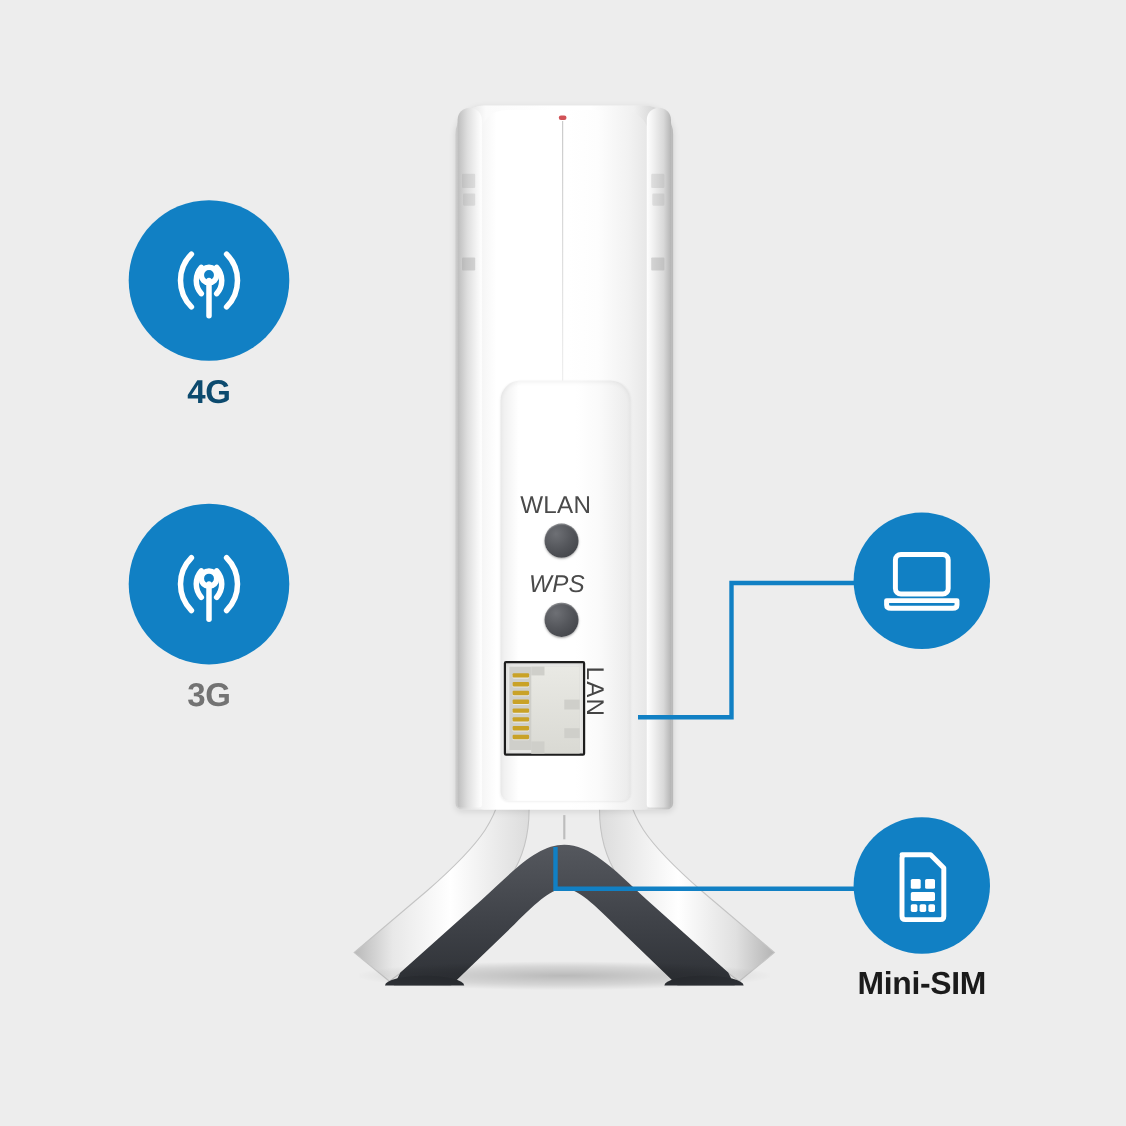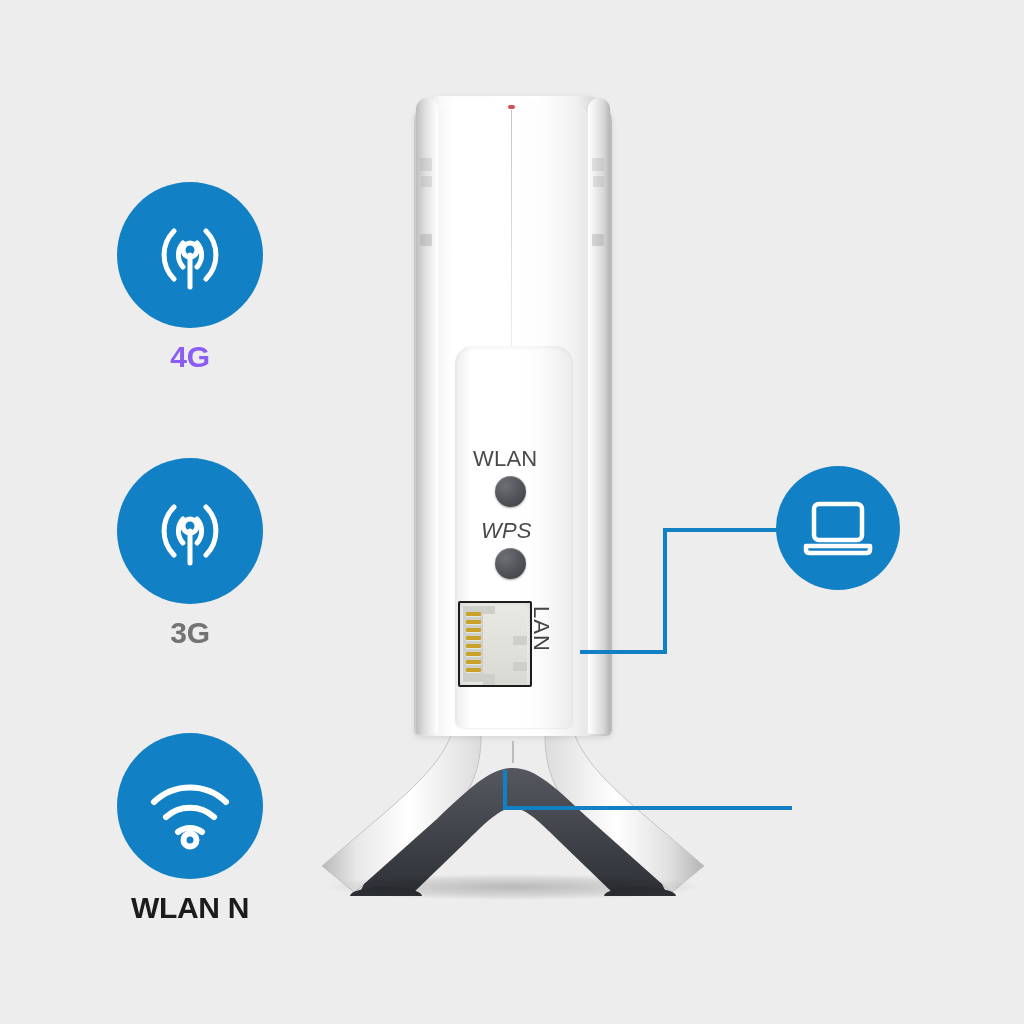--- a/index.html
+++ b/index.html
@@ -266,56 +266,59 @@
         <g fill="none" stroke="#ffffff" stroke-width="5" stroke-linecap="round">
           <path d="M36,28 A34,34 0 0 0 36,76"></path>
           <path d="M68,28 A34,34 0 0 1 68,76"></path>
           <path d="M45,40 A18,18 0 0 0 45,64"></path>
           <path d="M59,40 A18,18 0 0 1 59,64"></path>
           <line x1="52" y1="52" x2="52" y2="84"></line>
         </g>
         <circle cx="52" cy="47" r="7" fill="none" stroke="#ffffff" stroke-width="5"></circle>
       </svg>
     </div>
-    <div class="feature-label" style="color: #8b5cf6;">4G</div>
+    <div class="feature-label" style="color: #0c4a6e;">4G</div>
   </div>
 
   <div class="feature f-left" id="feat-3g">
     <div class="badge" style="--accent: #1180c4;">
       <svg width="104" height="104" viewBox="0 0 104 104">
         <g fill="none" stroke="#ffffff" stroke-width="5" stroke-linecap="round">
           <path d="M36,28 A34,34 0 0 0 36,76"></path>
           <path d="M68,28 A34,34 0 0 1 68,76"></path>
           <path d="M45,40 A18,18 0 0 0 45,64"></path>
           <path d="M59,40 A18,18 0 0 1 59,64"></path>
           <line x1="52" y1="52" x2="52" y2="84"></line>
         </g>
         <circle cx="52" cy="47" r="7" fill="none" stroke="#ffffff" stroke-width="5"></circle>
       </svg>
     </div>
     <div class="feature-label" style="color: #737373;">3G</div>
   </div>
 
-  <div class="feature f-left" id="feat-wlan">
-    <div class="badge" style="--accent: #1180c4;">
-      <svg width="104" height="104" viewBox="0 0 104 104">
-        <g fill="none" stroke="#ffffff" stroke-width="6" stroke-linecap="round">
-          <path d="M16,48 A52,52 0 0 1 88,48"></path>
-          <path d="M28,63 A36,36 0 0 1 76,63"></path>
-          <path d="M40,78 A20,20 0 0 1 64,78"></path>
-        </g>
-        <circle cx="52" cy="86" r="6.5" fill="none" stroke="#ffffff" stroke-width="6"></circle>
-      </svg>
-    </div>
-    <div class="feature-label" style="color: rgb(27, 27, 27);">WLAN N</div>
-  </div>
 
   <div class="feature f-right" id="feat-lan">
     <div class="badge" style="--accent: #1180c4;">
       <svg width="88" height="88" viewBox="0 0 88 88">
         <rect x="20" y="20" width="48" height="36" rx="5" ry="5" fill="none" stroke="#ffffff" stroke-width="4.5"></rect>
         <path d="M12,62 L76,62 L76,66 Q76,69 72,69 L16,69 Q12,69 12,66 Z" fill="none" stroke="#ffffff" stroke-width="4.5" stroke-linejoin="round"></path>
       </svg>
     </div>
   </div>
 
+  <div class="feature f-right" id="feat-sim">
+    <div class="badge" style="--accent: #1180c4;">
+      <svg width="88" height="88" viewBox="0 0 88 88">
+        <path d="M26,16 L52,16 L64,28 L64,72 Q64,75 61,75 L29,75 Q26,75 26,72 L26,19 Q26,16 29,16 Z" fill="none" stroke="#ffffff" stroke-width="4.5" stroke-linejoin="round"></path>
+        <g fill="#ffffff">
+          <rect x="34" y="38" width="9" height="9" rx="1.5"></rect>
+          <rect x="47" y="38" width="9" height="9" rx="1.5"></rect>
+          <rect x="34" y="50" width="22" height="8" rx="1.5"></rect>
+          <rect x="34" y="61" width="6" height="7" rx="1.5"></rect>
+          <rect x="42" y="61" width="6" height="7" rx="1.5"></rect>
+          <rect x="50" y="61" width="6" height="7" rx="1.5"></rect>
+        </g>
+      </svg>
+    </div>
+    <div class="feature-label" style="color: rgb(27, 27, 27);">Mini-SIM</div>
+  </div>
 
 </div>
 
 </body></html>

